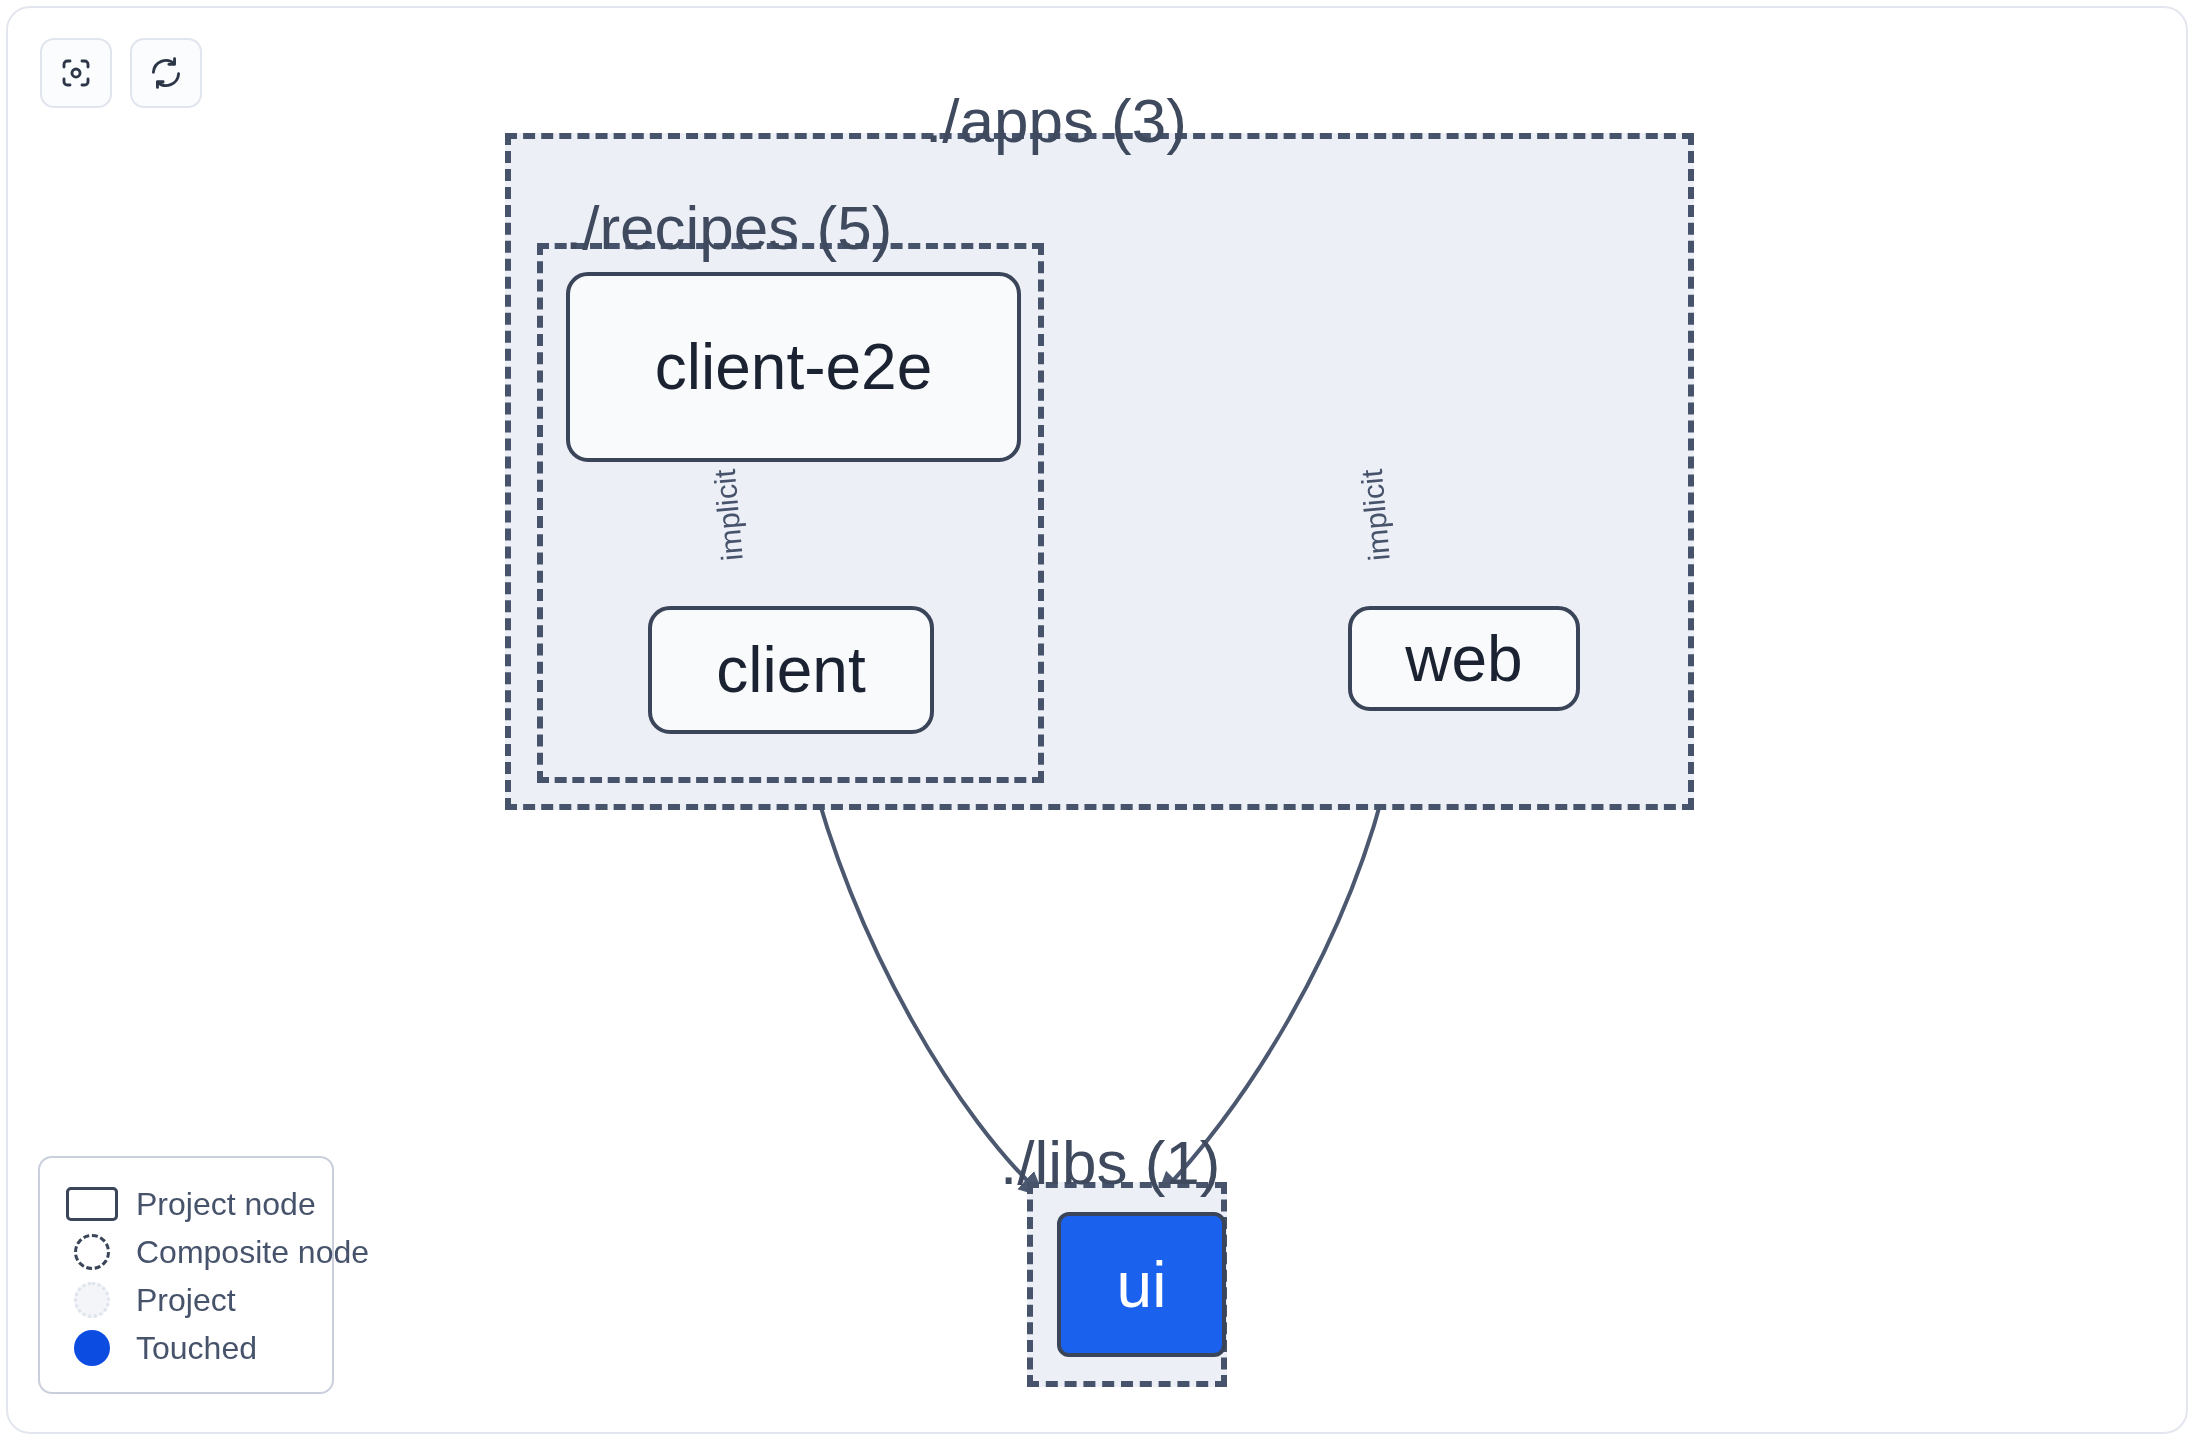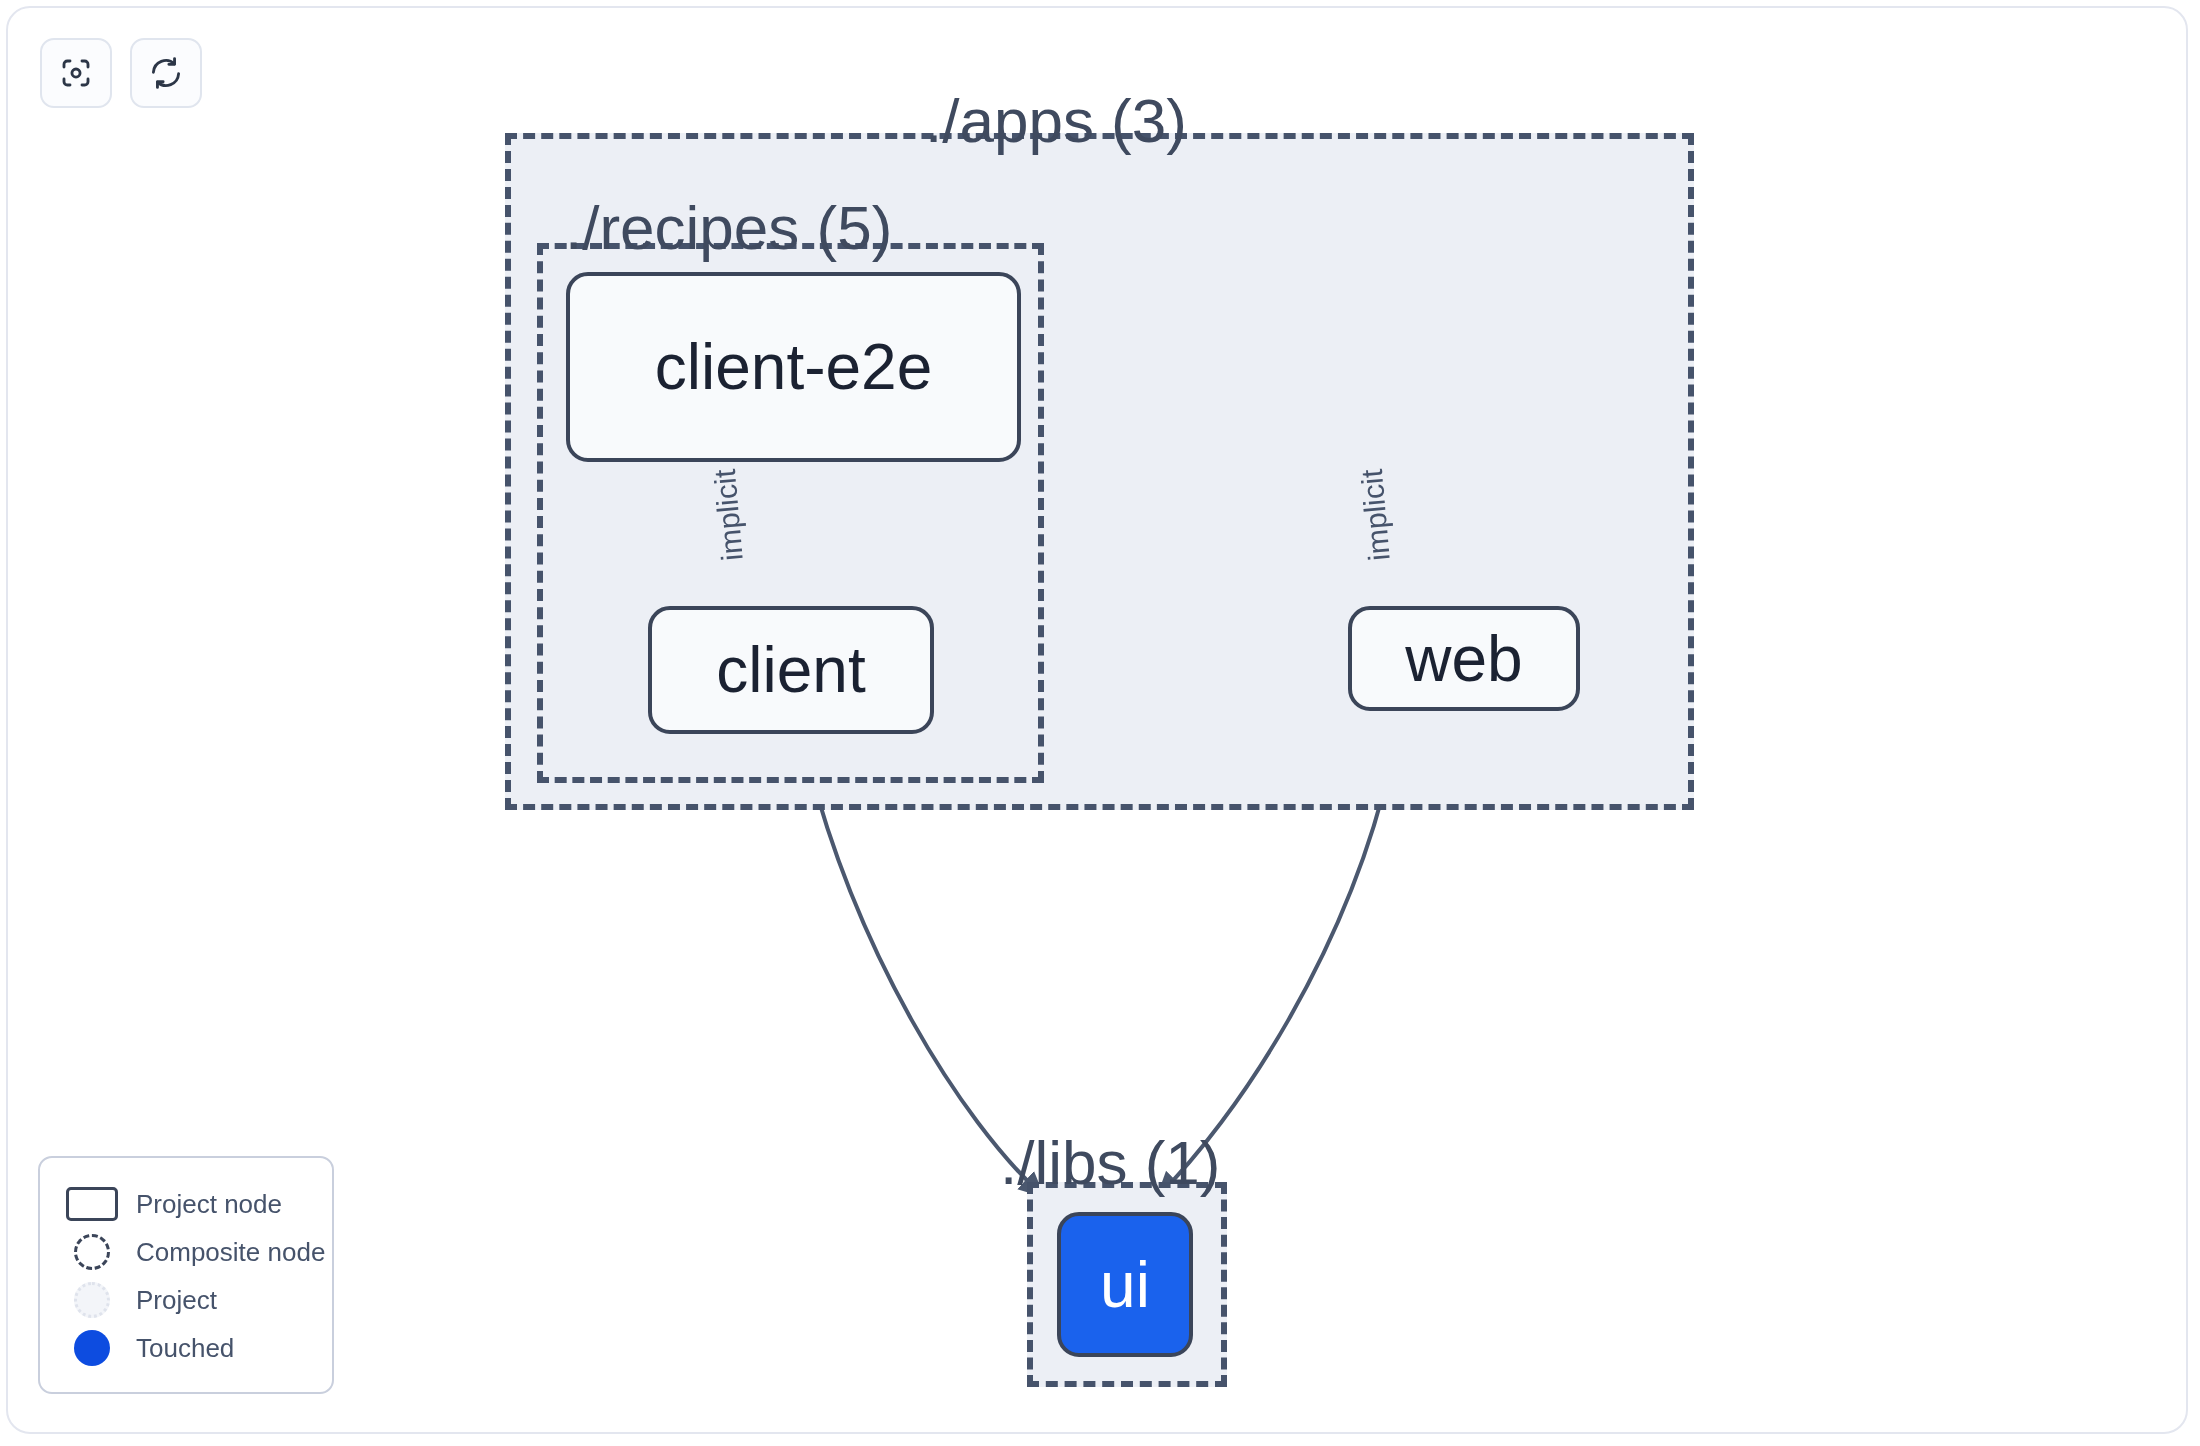--- a/index.html
+++ b/index.html
@@ -175,21 +175,21 @@
     background: #f3f5f9;
   }
   .sw-touched {
     width: 36px;
     height: 36px;
     border-radius: 50%;
     background: #0d4ce0;
   }
   .legend-text {
     color: #46536b;
-    font-size: 26px;
+    font-size: 32px;
     line-height: 1;
     white-space: nowrap;
   }
 </style>
 </head>
 <body>
 
 <div id="app">
 
   <div class="canvas-frame"></div>
@@ -247,21 +247,21 @@
   <div class="edge-label" style="left:683px; top:500px; transform: rotate(-95deg);">implicit</div>
   <div class="edge-label" style="left:1330px; top:500px; transform: rotate(-95deg);">implicit</div>
 
   <div class="node" style="left:566px; top:272px; width:455px; height:190px;">client-e2e</div>
 
   <div class="node" style="left:648px; top:606px; width:286px; height:128px;">client</div>
 
 
   <div class="node" style="left:1348px; top:606px; width:232px; height:105px;">web</div>
 
-  <div class="node touched" style="left:1057px; top:1212px; width:136px; height:145px; border-radius:22px;">ui</div>
+  <div class="node touched" style="left:1057px; top:1212px; width:169px; height:145px; border-radius:12px;">ui</div>
 
   <div class="legend">
     <div class="legend-row">
       <span class="legend-swatch">
         <span class="sw-project"></span>
       </span>
       <span class="legend-text">Project node</span>
     </div>
     <div class="legend-row">
       <span class="legend-swatch">

